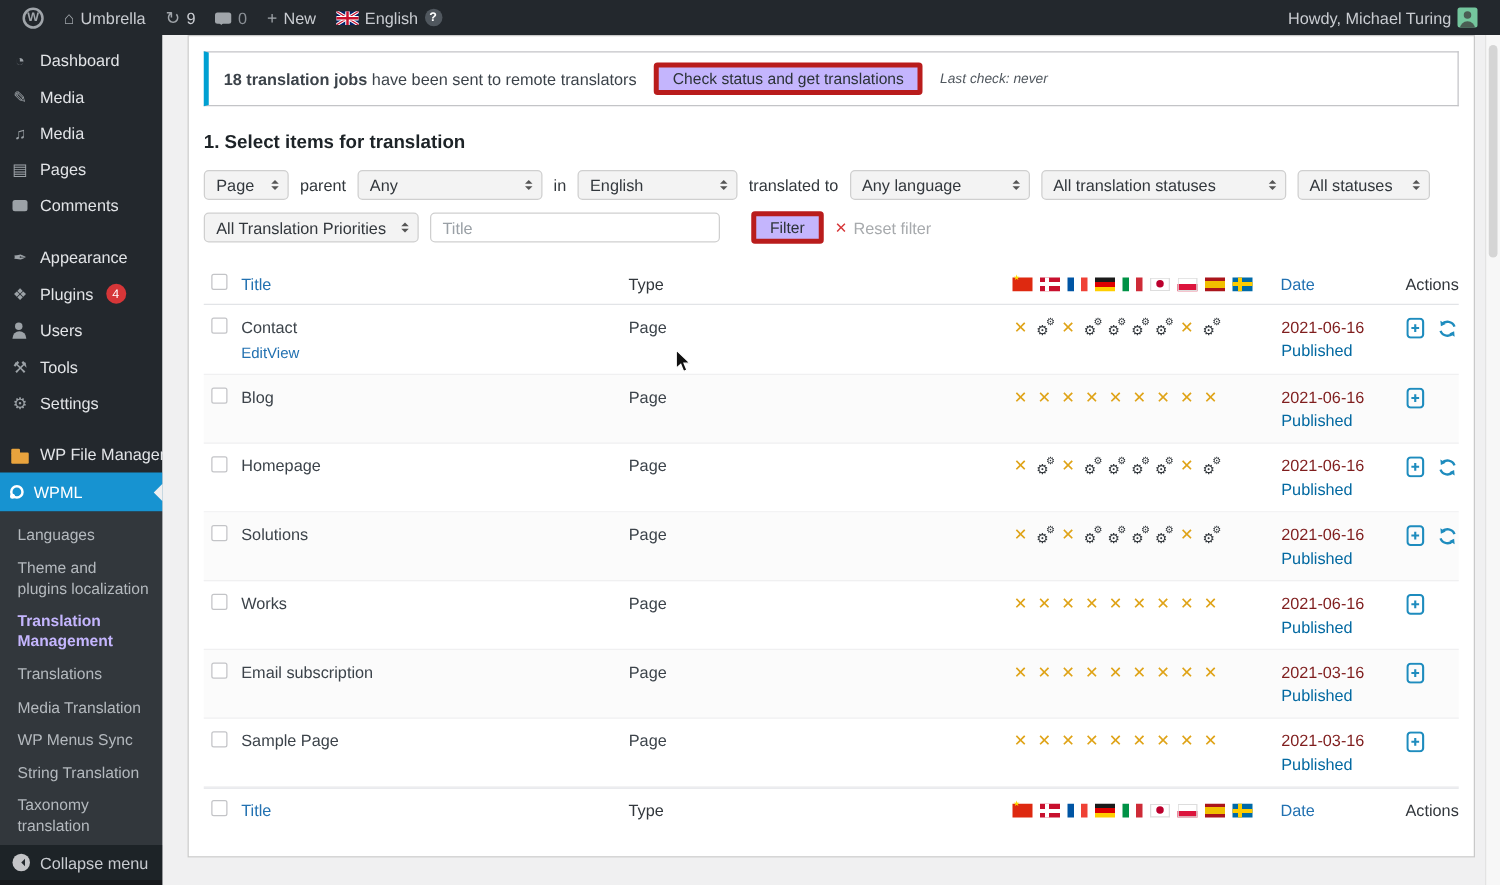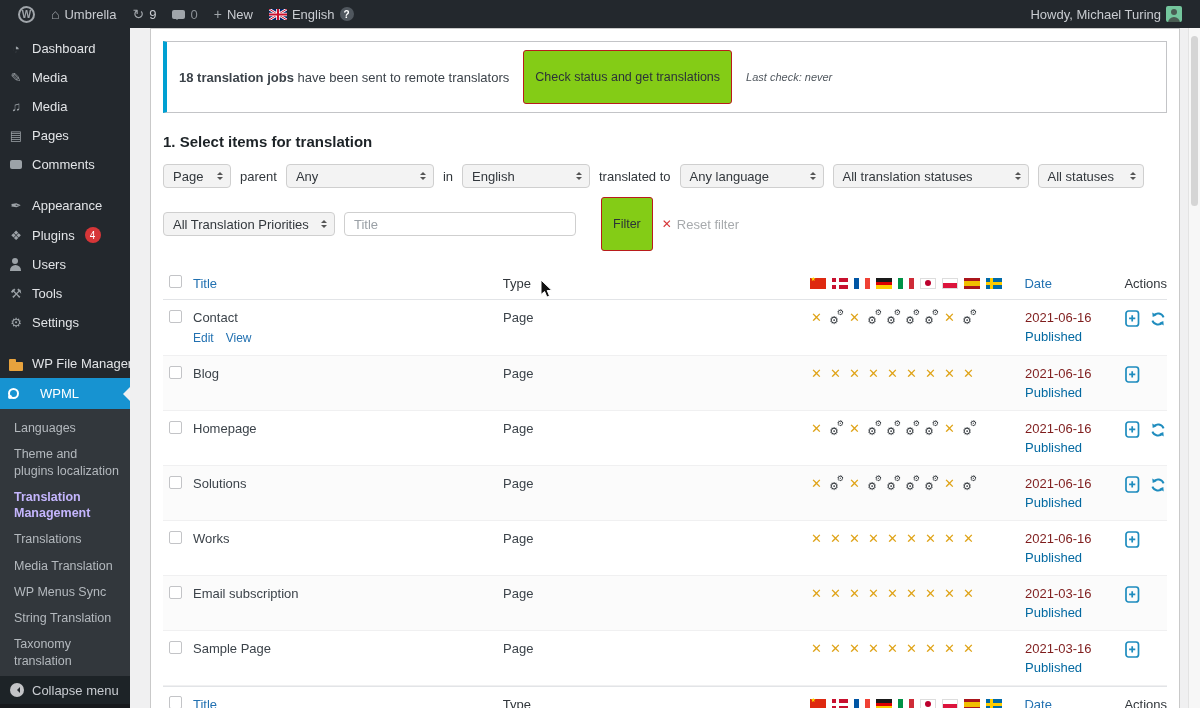--- a/index.html
+++ b/index.html
@@ -27,41 +27,41 @@
   .mlab{white-space:nowrap}
   .msep{height:12px}
   .mbadge{background:#d63638;color:#fff;border-radius:50%;min-width:16px;height:16px;font-size:10px;display:inline-flex;align-items:center;justify-content:center;margin-left:2px}
   .g-comments-icon::before{content:'';display:inline-block;width:12px;height:9px;background:#9ca2a7;border-radius:2px}
   .g-users-icon{position:relative;height:13px}
   .g-users-icon::before{content:'';position:absolute;top:0;left:4px;width:6px;height:6px;border-radius:50%;background:#9ca2a7}
   .g-users-icon::after{content:'';position:absolute;bottom:0;left:1.5px;width:11px;height:6px;border-radius:6px 6px 0 0;background:#9ca2a7}
   .g-folder-icon{position:relative;height:12px}
   .g-folder-icon::before{content:'';position:absolute;top:4px;left:1px;width:14px;height:9px;background:#e8a33d;border-radius:1px}
   .g-folder-icon::after{content:'';position:absolute;top:1px;left:1px;width:7px;height:4px;background:#e8a33d;border-radius:1px 1px 0 0}
-  .wpml-item{background:#1793d1;color:#fff;position:relative;display:flex;align-items:center;gap:21px;padding:8px 8px;cursor:pointer}
+  .wpml-item{background:#1793d1;color:#fff;position:relative;display:flex;align-items:center;gap:8px;padding:8px 8px;cursor:pointer}
   .wpml-item::after{content:'';position:absolute;right:0;top:50%;transform:translateY(-50%);border:7px solid transparent;border-right-color:#f0f0f1}
   .ring{width:11px;height:11px;border:2.5px solid #fff;border-radius:50%;position:relative;flex:0 0 auto}
   .ring::after{content:'';position:absolute;width:4px;height:4px;border-radius:50%;background:#fff;left:-2px;bottom:-2px}
   .submenu{background:#32373c;padding:6px 0 10px}
   .smi{padding:5px 10px 5px 14px;color:#b4b9be;font-size:12.5px;line-height:1.3;cursor:pointer}
   .smi.cur{color:#c4b5fd;font-weight:bold}
   .collapse{position:absolute;bottom:4px;left:0;right:0;height:28px;background:#1d2327;display:flex;align-items:center;gap:8px;padding:0 10px;cursor:pointer;color:#c8cbd0}
   .coll-ic{width:14px;height:14px;border-radius:50%;background:#c3c4c7;position:relative;flex:0 0 auto}
   .coll-ic::after{content:'';position:absolute;left:3.5px;top:3.5px;border:3.5px solid transparent;border-right-color:#23282d}
   .sb-bottom{position:absolute;bottom:0;left:0;right:0;height:4px;background:#17191c}
 
   
   .main{position:absolute;left:130px;top:28px;right:0;bottom:0;background:#f0f0f1}
   .tabbar{display:flex;gap:4px;padding:8px 20px 0;position:relative;z-index:2}
   .tab{padding:7px 14px;background:#e4e4e4;border:1px solid #c9c9c9;border-radius:3px 3px 0 0;margin-bottom:-1px;color:#3c434a;cursor:pointer}
   .tab.active{background:#fff;border-bottom-color:#fff;font-weight:bold}
   .panel{margin:0 20px;background:#fff;border:1px solid #c9c9c9;padding:12px 12px 20px;position:relative;z-index:1}
 
   .notice{display:flex;align-items:center;gap:14px;border:1px solid #c3c4c7;border-left:4px solid #00a0d2;background:#fff;padding:8px 12px}
-  .btn{background:#84cc16;border:1px solid #b91c1c;border-radius:3px;padding:19px 11px;font-size:12.5px;color:#2c3338;cursor:pointer;white-space:nowrap}
+  .btn{background:#c4b5fd;border:4px solid #b91c1c;border-radius:3px;padding:2px 11px;font-size:12.5px;color:#2c3338;cursor:pointer;white-space:nowrap}
   .lastcheck{font-style:italic;font-size:11px;color:#50575e}
 
   .sec-title{font-size:15px;font-weight:bold;color:#1d2327;margin:20px 0 14px}
 
   .frow{display:flex;align-items:center;gap:9px;margin-bottom:9px;color:#32373c}
   .sel{display:inline-flex;align-items:center;justify-content:space-between;background:#f3f3f3;border:1px solid #cfcfcf;border-radius:4px;height:24px;padding:0 7px 0 9px;cursor:pointer;white-space:nowrap}
   .dar{display:inline-block;margin-left:9px}
   .dar::before{content:'';display:block;width:0;height:0;border:3.5px solid transparent;border-bottom-color:#555;margin-bottom:2px}
   .dar::after{content:'';display:block;width:0;height:0;border:3.5px solid transparent;border-top-color:#555}
   .txt{height:24px;border:1px solid #cfcfcf;border-radius:4px;padding:0 9px;font-size:13px;width:232px;background:#fff;font-family:inherit;color:#2c3338;outline:none}
@@ -79,21 +79,21 @@
   .c-check{width:30px;padding-left:6px}
   .c-title{width:310px}
   .c-type{width:307px}
   .c-langs{width:215px;display:flex;gap:6px;align-items:center}
   .c-date{width:100px}
   .c-act{flex:1;display:flex;gap:10px;align-items:center}
   .cbox{width:13px;height:13px;border:1px solid #c3c4c7;border-radius:2px;background:#fff;display:inline-block;cursor:pointer}
   .link{color:#2271b1;cursor:pointer}
   .hcol{color:#32373c}
   .rtitle{color:#3c434a}
-  .rowlinks{font-size:12px;margin-top:6px;display:flex;gap:12px}
+  .rowlinks{font-size:12px;margin-top:6px;display:flex;gap:0}
   .dt{color:#7f1d1d}
   .dstat{color:#0369a1;margin-top:4px}
   .st-x{color:#dfa317;font-weight:bold;font-size:13px;width:13px;text-align:center;cursor:pointer}
   .st-cog{position:relative;width:13px;height:15px;cursor:pointer}
   .cog-b{position:absolute;left:0;bottom:-1px;font-size:11px;color:#32373c;line-height:1}
   .cog-s{position:absolute;right:-2px;top:-1px;font-size:8px;color:#32373c;line-height:1}
   .act{cursor:pointer;display:inline-flex}
 
   .flag{width:16px;height:11px;display:inline-block;flex:0 0 auto}
   .flag-china{background:#de2910;position:relative}

